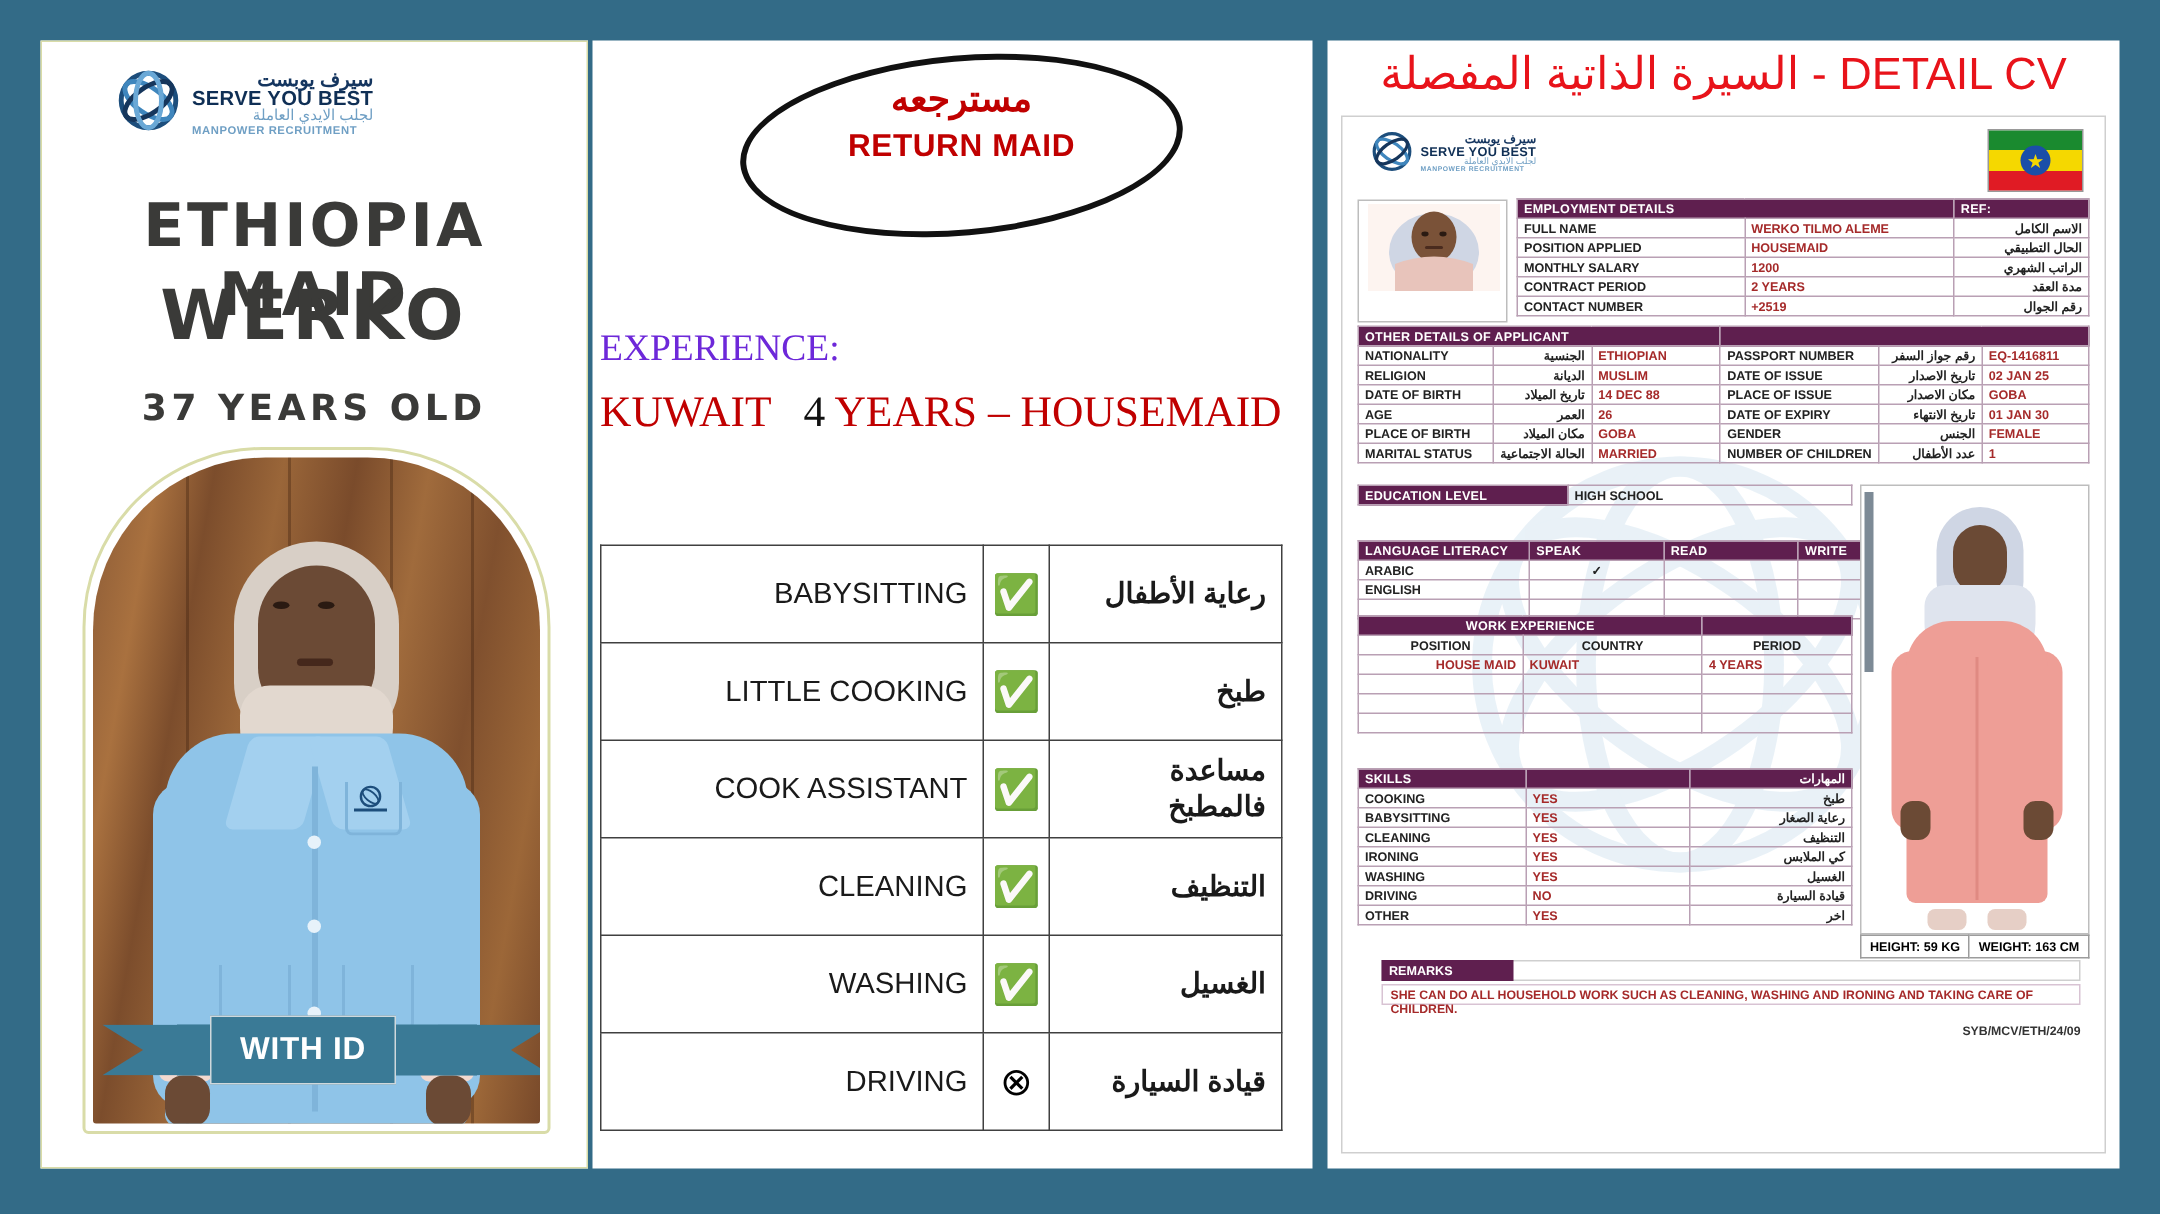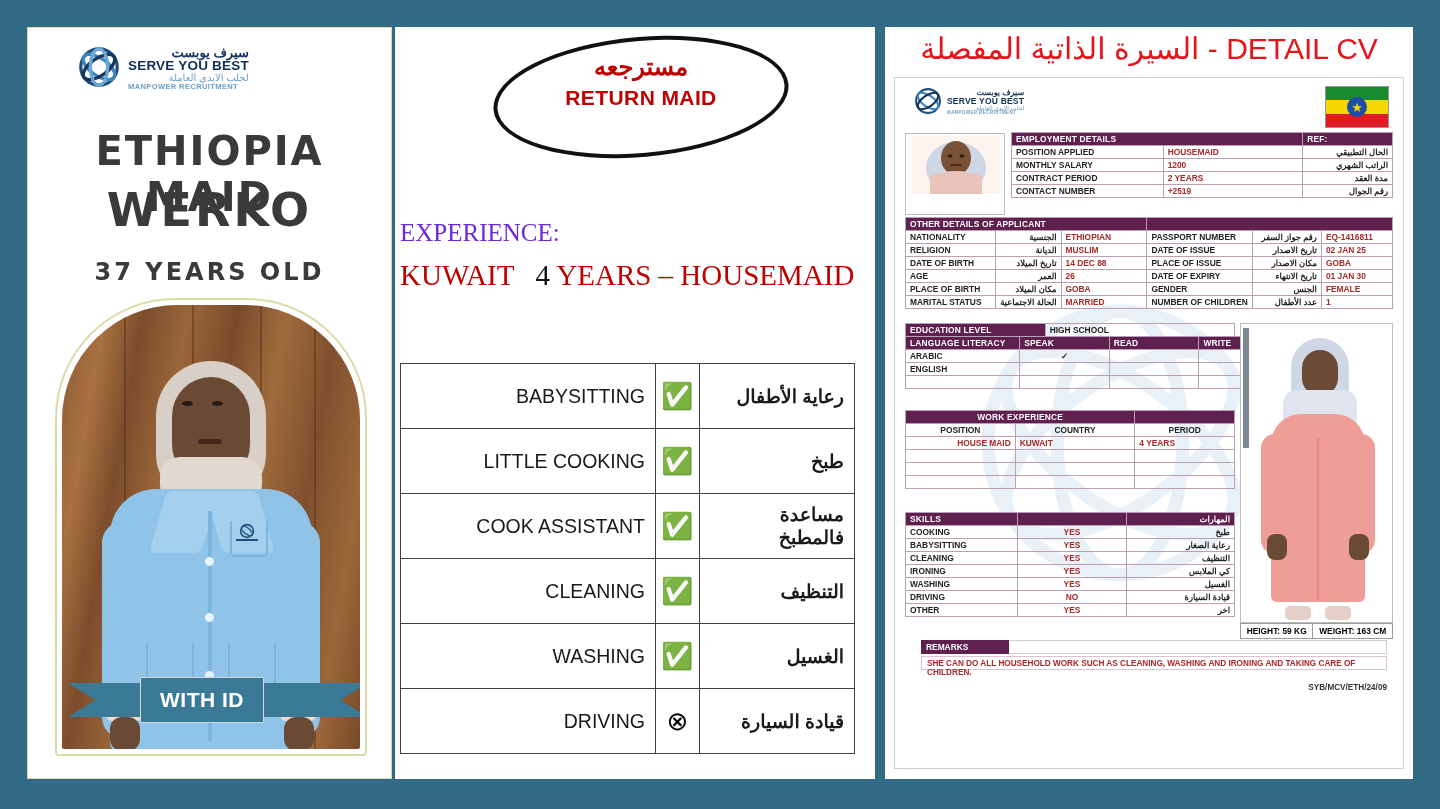--- a/index.html
+++ b/index.html
@@ -152,33 +152,33 @@
   .t-emp{ left:116px; top:54px; width:382px;}
   .t-emp td.l{ width:152px;} .t-emp td.v{ width:140px;} .t-emp td.a{ width:90px;}
 
   .t-other{ left:10px; top:139px; width:488px;}
   .t-other td.l{ width:92px;} .t-other td.la{ width:60px;} .t-other td.v{ width:92px;}
   .t-other td.l2{ width:100px;} .t-other td.la2{ width:70px;} .t-other td.v2{ width:74px;}
 
   .t-edu{ left:10px; top:245px; width:330px;}
   .t-edu td.l{ width:140px;} .t-edu td.v{ width:190px; color:#222 !important;}
 
-  .t-lang{ left:10px; top:258px; width:384px;}
+  .t-lang{ left:10px; top:282px; width:384px;}
   .t-lang td{ width:82px;}
   .t-lang td.l{ width:84px;}
 
   .t-work{ left:10px; top:332px; width:330px;}
   .t-work td{ text-align:center;}
   .t-work td.l{ width:110px; text-align:left;}
   .t-work td.c{ width:120px; text-align:left;}
   .t-work td.p{ width:100px; text-align:left;}
   .t-work td.ctr{ text-align:center;}
 
   .t-skills{ left:10px; top:434px; width:330px;}
-  .t-skills td.l{ width:112px;} .t-skills td.v{ width:110px; text-align:center;} .t-skills td.a{ width:108px;}
+  .t-skills td.l{ width:112px;} .t-skills td.v{ width:110px; text-align:left;} .t-skills td.a{ width:108px;}
 
   .body-ph{ position:absolute; left:345px; top:245px; width:153px; height:300px; border:1px solid #bdbdbd; background:#fff; overflow:hidden;}
   .ruler{ position:absolute; left:2px; top:4px; width:6px; height:120px; background:#7d8a96;}
   .hw{ position:absolute; left:345px; top:545px; width:153px; border-collapse:collapse;}
   .hw td{ border:1px solid #9c9c9c; font-size:8.4px; font-weight:bold; padding:2px 4px; text-align:center;}
 
   .remarks-hdr{ position:absolute; left:26px; top:562px; width:88px; height:14px; background:#5f1f4f;
                 color:#fff; font-size:8.4px; font-weight:bold; padding:2px 5px;}
   .remarks-bar{ position:absolute; left:26px; top:562px; width:466px; height:14px; border:1px solid #cfcfcf;}
   .remarks-txt{ position:absolute; left:26px; top:578px; width:466px; height:14px; border:1px solid #d8c3d3;
@@ -380,20 +380,25 @@
 
     <table class="t t-emp">
       <tbody>
           <tr>
         <td class="hdr" colspan="2">EMPLOYMENT DETAILS</td>
         <td class="hdr">REF:</td>
       </tr>
       </tbody>
         <tbody id="emp-body">
           <tr>
+            <td class="l">FULL NAME</td>
+            <td class="v red">WERKO TILMO  ALEME</td>
+            <td class="a ar">الاسم الكامل</td>
+          </tr>
+          <tr>
             <td class="l">POSITION APPLIED</td>
             <td class="v red">HOUSEMAID</td>
             <td class="a ar">الحال التطبيقي</td>
           </tr>
           <tr>
             <td class="l">MONTHLY SALARY</td>
             <td class="v red">1200</td>
             <td class="a ar">الراتب الشهري</td>
           </tr>
           <tr>

